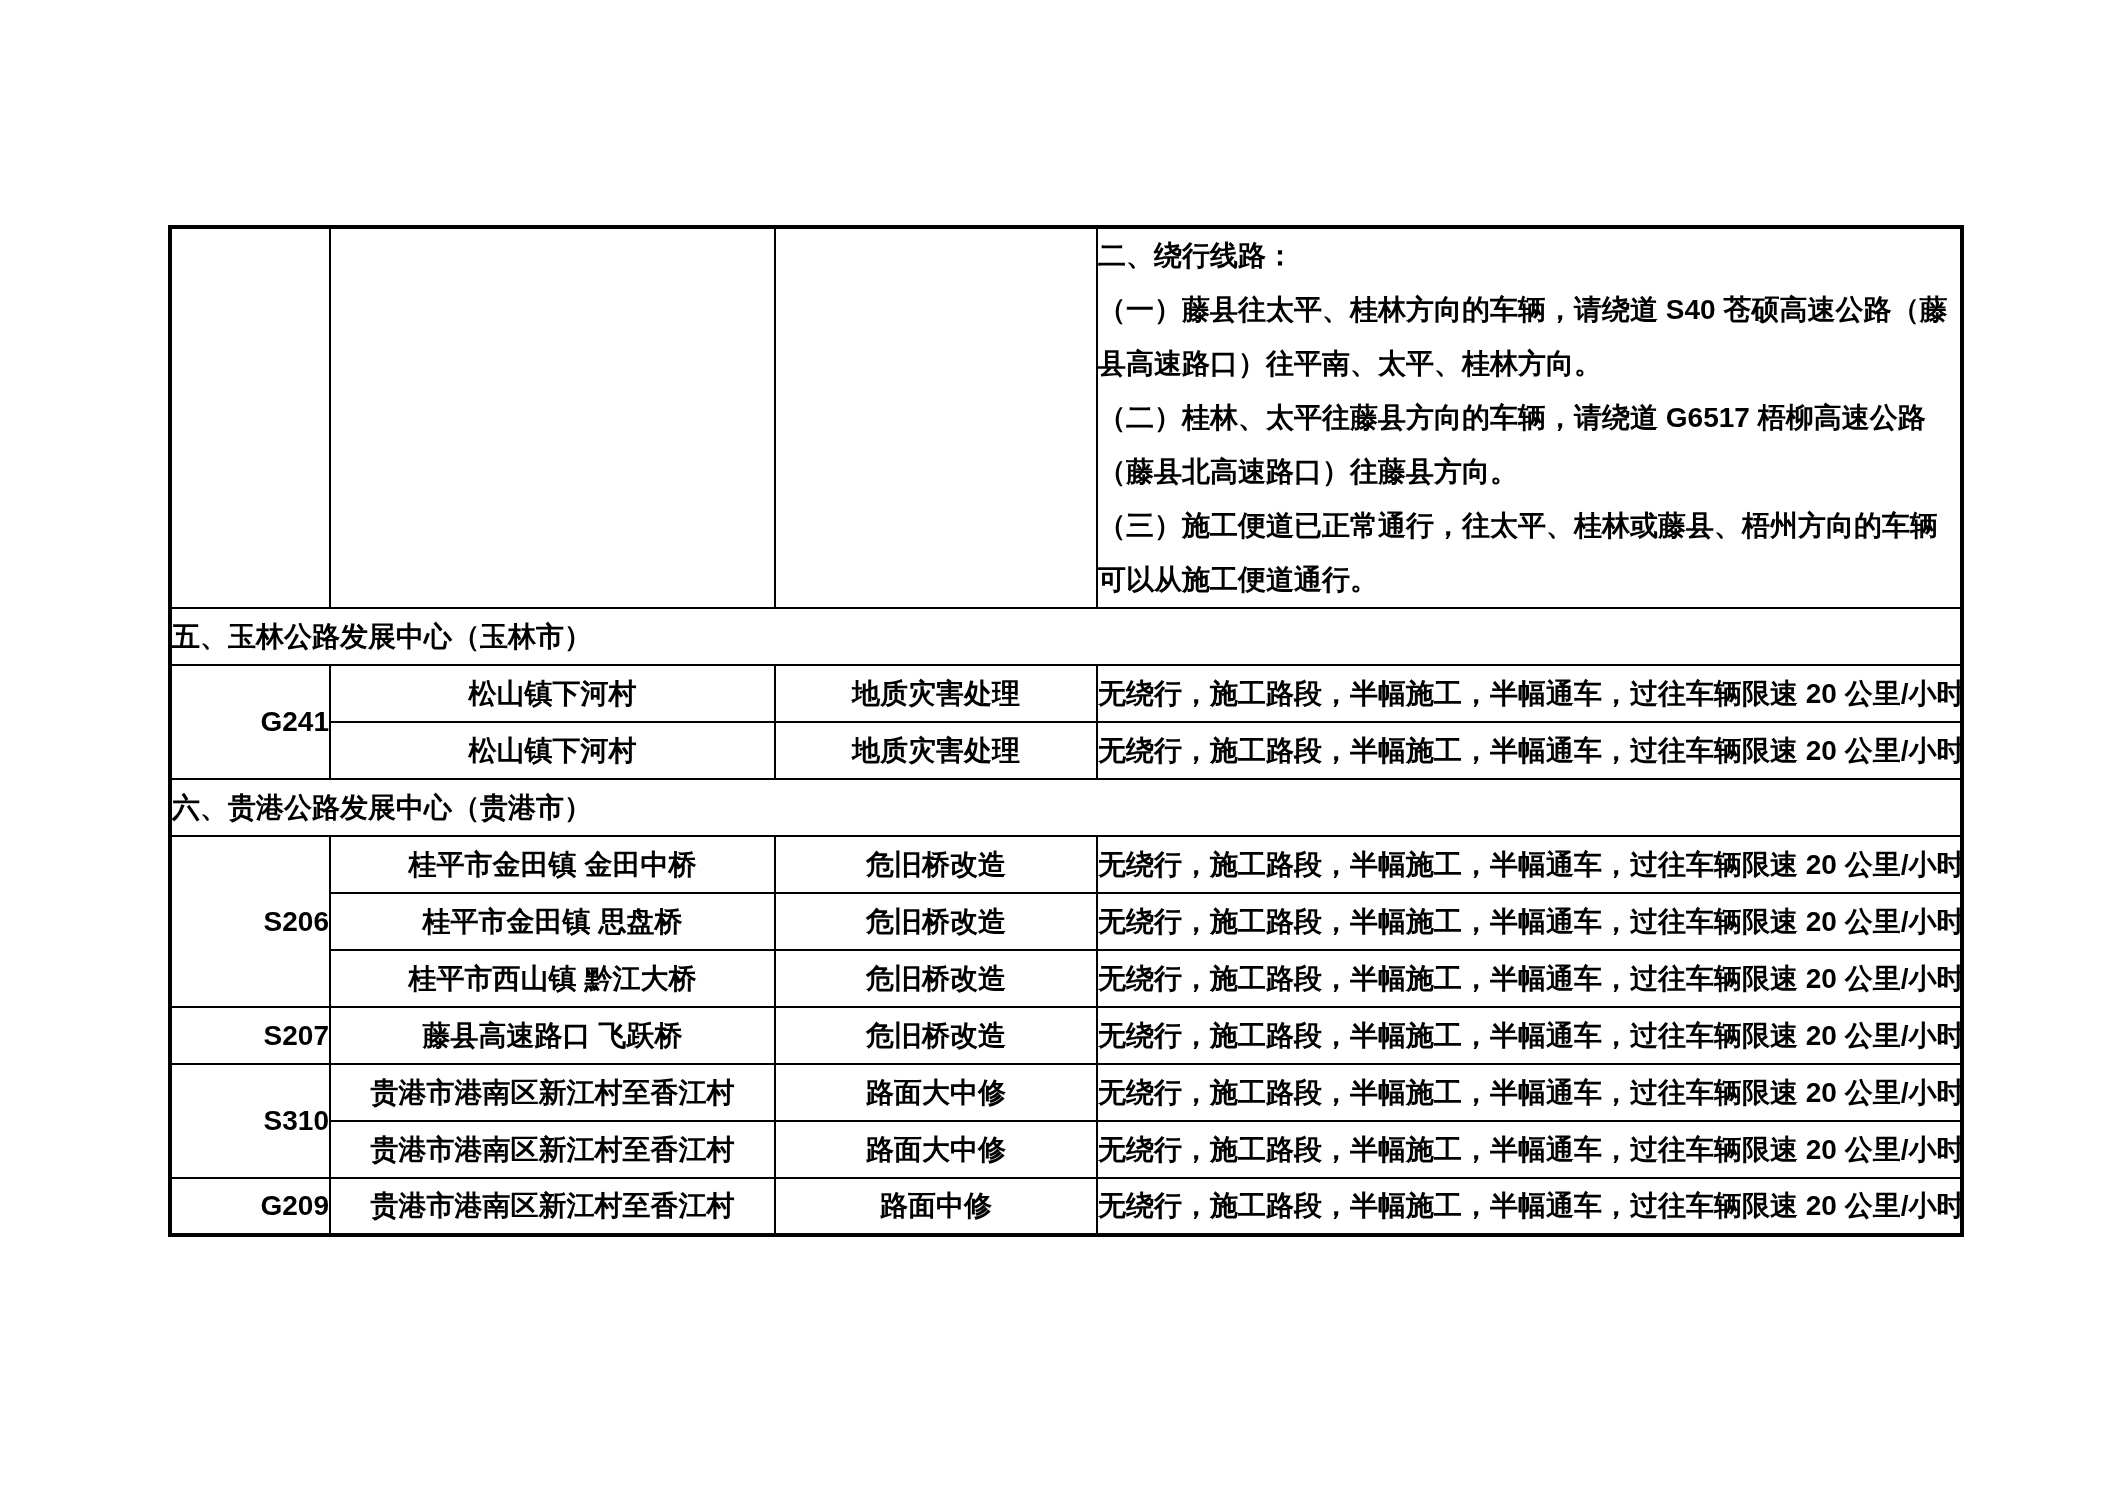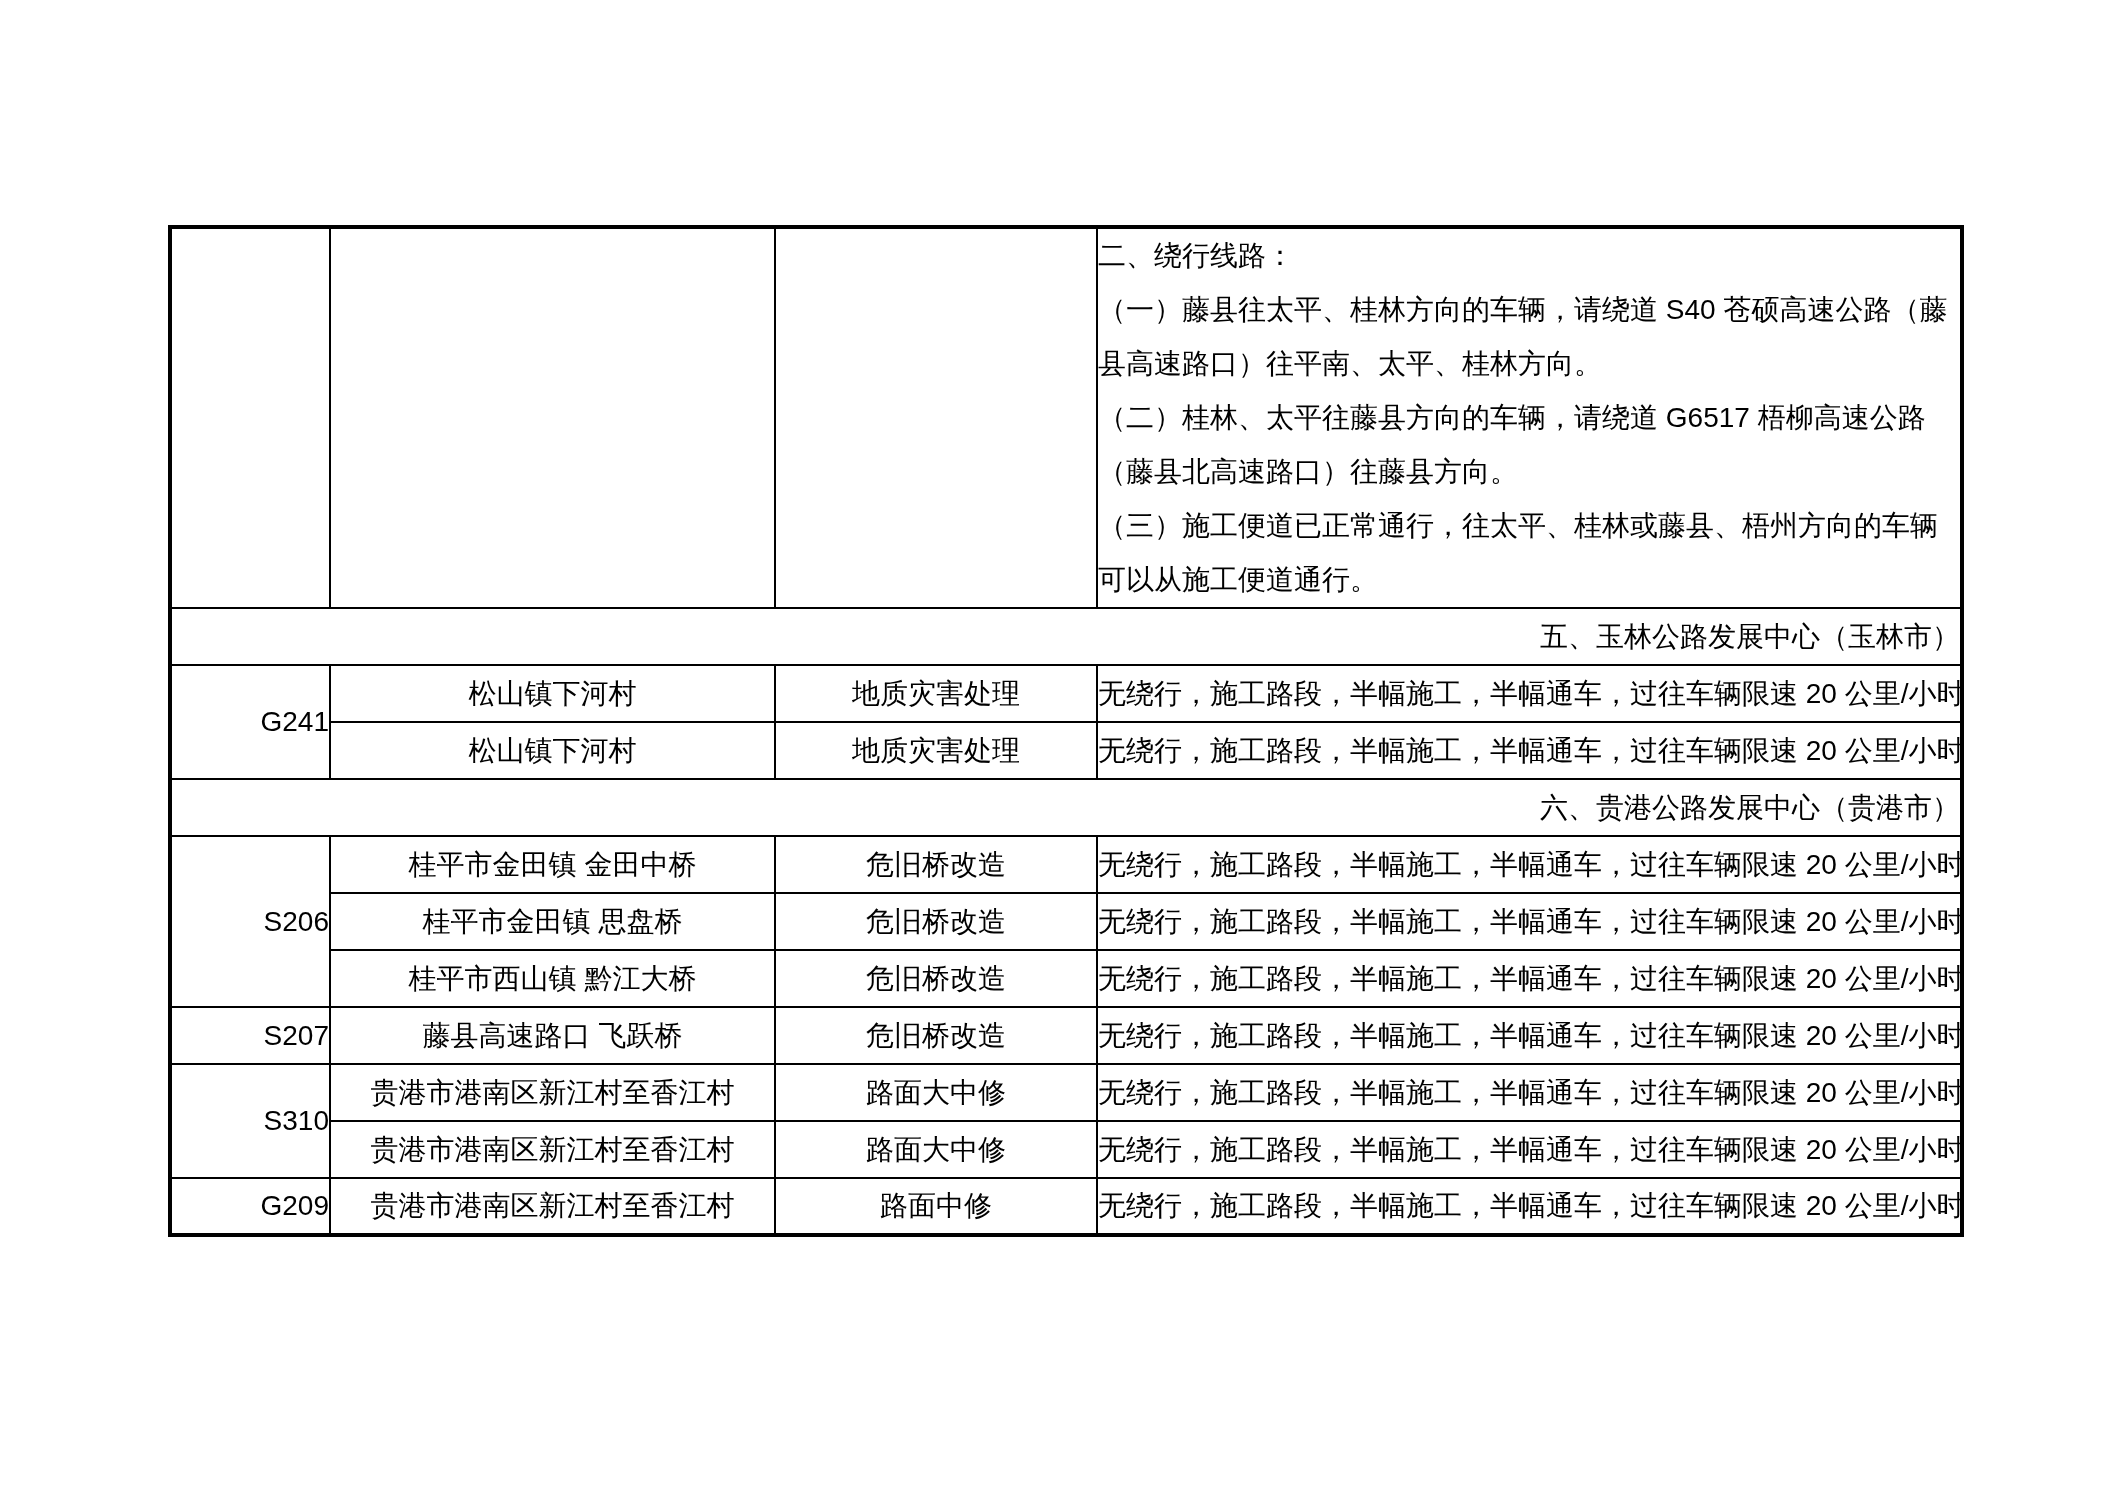--- a/index.html
+++ b/index.html
@@ -22,20 +22,21 @@
     overflow: hidden;
   }
   table.roadworks {
     position: absolute;
     left: 168px;
     top: 225px;
     width: 1792px;
     border-collapse: collapse;
     table-layout: fixed;
     border: 4px solid #000000;
+    font-weight: bold;
   }
   table.roadworks td {
     border: 2px solid #000000;
     font-size: 28px;
     vertical-align: middle;
     padding: 0;
     overflow: hidden;
   }
   tr.row-tall { height: 377px; }
   tr.row-std  { height: 57px; }
@@ -55,21 +56,21 @@
   }
   td.cell-detour {
     vertical-align: top;
     text-align: left;
     padding: 6px 6px 0 14px;
     line-height: 54px;
     font-size: 28px;
     white-space: pre-line;
   }
   td.cell-section {
-    text-align: right;
+    text-align: left;
     padding-left: 13px;
     font-size: 29px;
   }
   .page-number {
     position: absolute;
     top: 1332px;
     left: 0;
     width: 100%;
     text-align: center;
     font-size: 26px;

